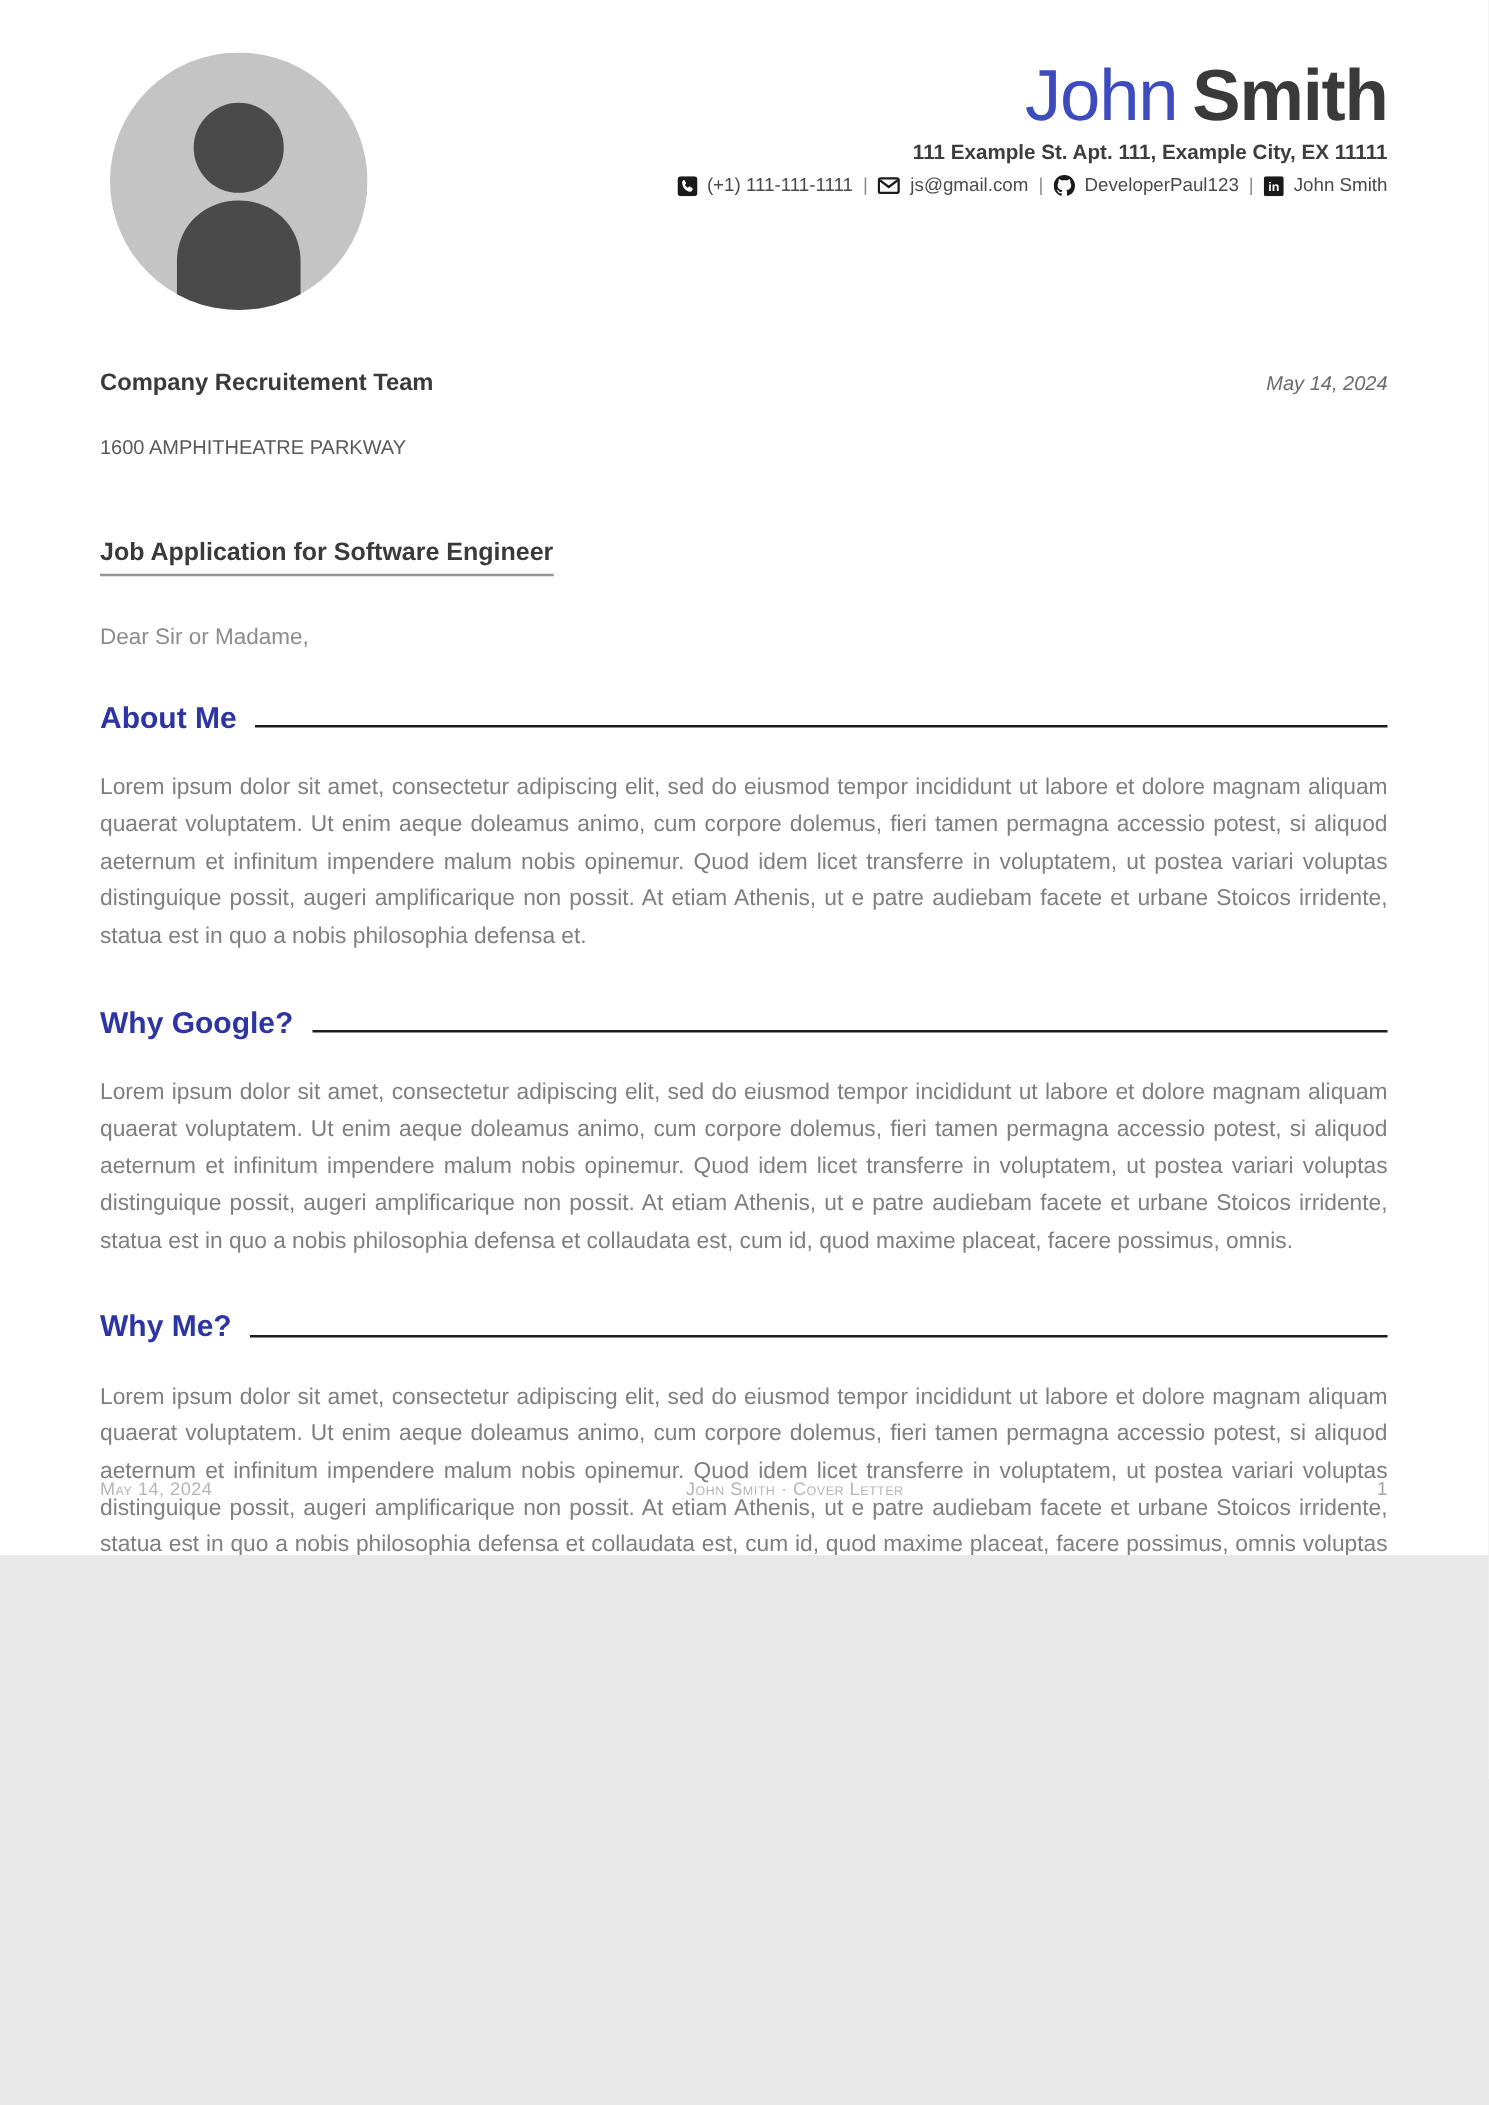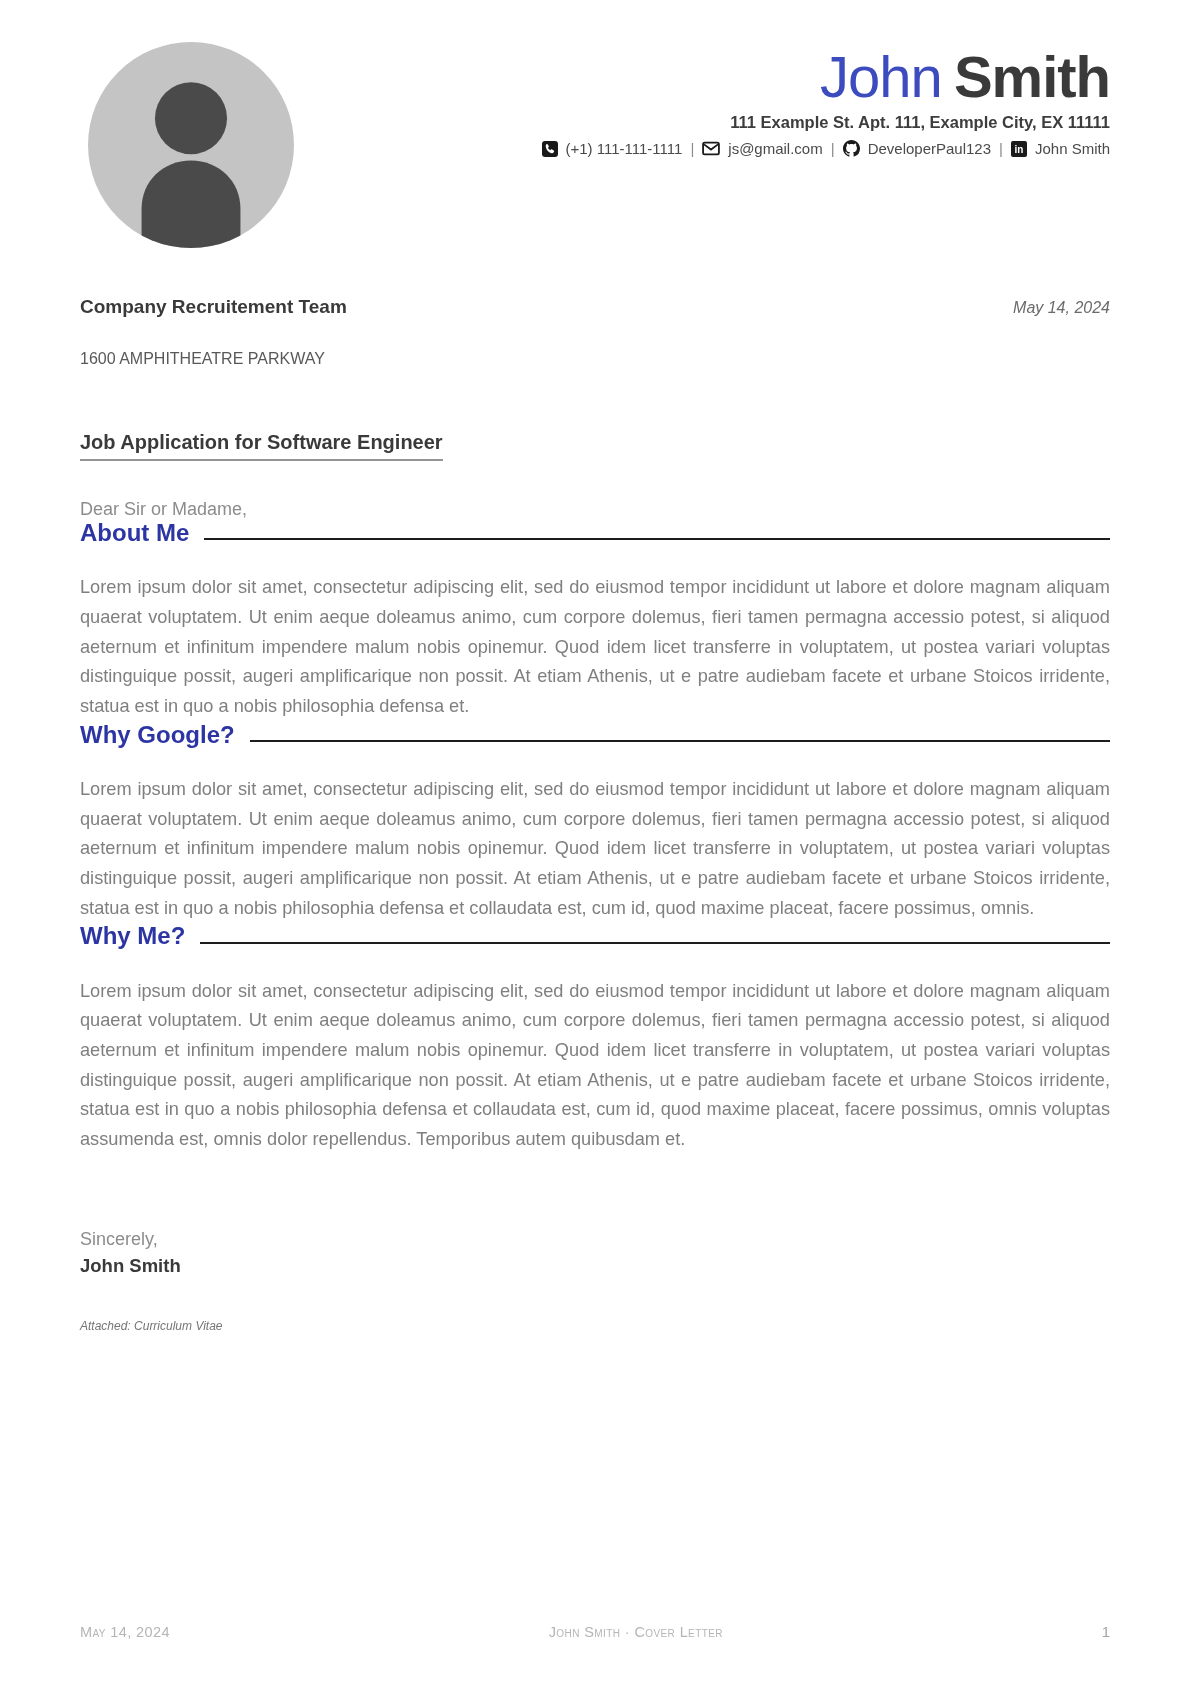--- a/index.html
+++ b/index.html
@@ -1,17 +1,17 @@
 <!DOCTYPE html>
 <html><head>
 <meta charset="utf-8">
 <style>
   html,body{margin:0;padding:0;background:#e8e8e8;}
   .page{
-    width:1191px;height:1684px;margin:0 auto;background:#ffffff;
+    width:1191px;height:1244px;margin:0 auto;background:#ffffff;
     position:relative;box-sizing:border-box;padding:42px 81px 0 80px;
     font-family:"Liberation Sans", sans-serif;color:#3c3c3c;
   }
   
   .header{display:flex;justify-content:space-between;align-items:flex-start;}
   .avatar{width:206px;height:206px;flex:0 0 auto;margin-left:8px;}
   .header-info{text-align:right;padding-top:6px;}
   .name{font-size:58px;line-height:1.0;letter-spacing:-1px;}
   .name-first{color:#3c4bbd;font-weight:300;}
   .name-last{color:#3a3a3a;font-weight:700;margin-left:12px;}
@@ -27,21 +27,21 @@
   .recipient-name{font-size:19px;font-weight:700;color:#3a3a3a;}
   .letter-date{font-style:italic;color:#6b6b6b;font-size:16px;}
   .company-block{margin-top:32px;color:#595959;font-size:16px;}
   .company-block div{margin-bottom:11px;}
   .company-name{font-variant:small-caps;letter-spacing:.3px;}
   
   .subject{margin-top:52px;display:inline-block;font-size:20px;font-weight:700;
     color:#3a3a3a;border-bottom:2px solid #949494;padding-bottom:5px;}
   .salutation{margin-top:38px;color:#8c8c8c;font-size:18px;}
   
-  .section{}
+  .section{margin-top:42px;}
   .section-heading{display:flex;align-items:flex-end;gap:15px;}
   .section-title{font-size:24px;font-weight:700;color:#2c35a3;white-space:nowrap;line-height:1.1;}
   .section-rule{flex:1;height:2px;background:#1c1c1c;margin-bottom:6px;}
   .section-body{margin:27px 0 0;color:#7f7f7f;font-size:18.2px;line-height:1.63;
     text-align:justify;}
   
   .closing{margin-top:74px;color:#8c8c8c;font-size:18px;}
   .signature{margin-top:5px;font-weight:700;color:#3a3a3a;font-size:18.5px;}
   .attachment{margin-top:42px;font-style:italic;color:#757575;font-size:12px;}
   

